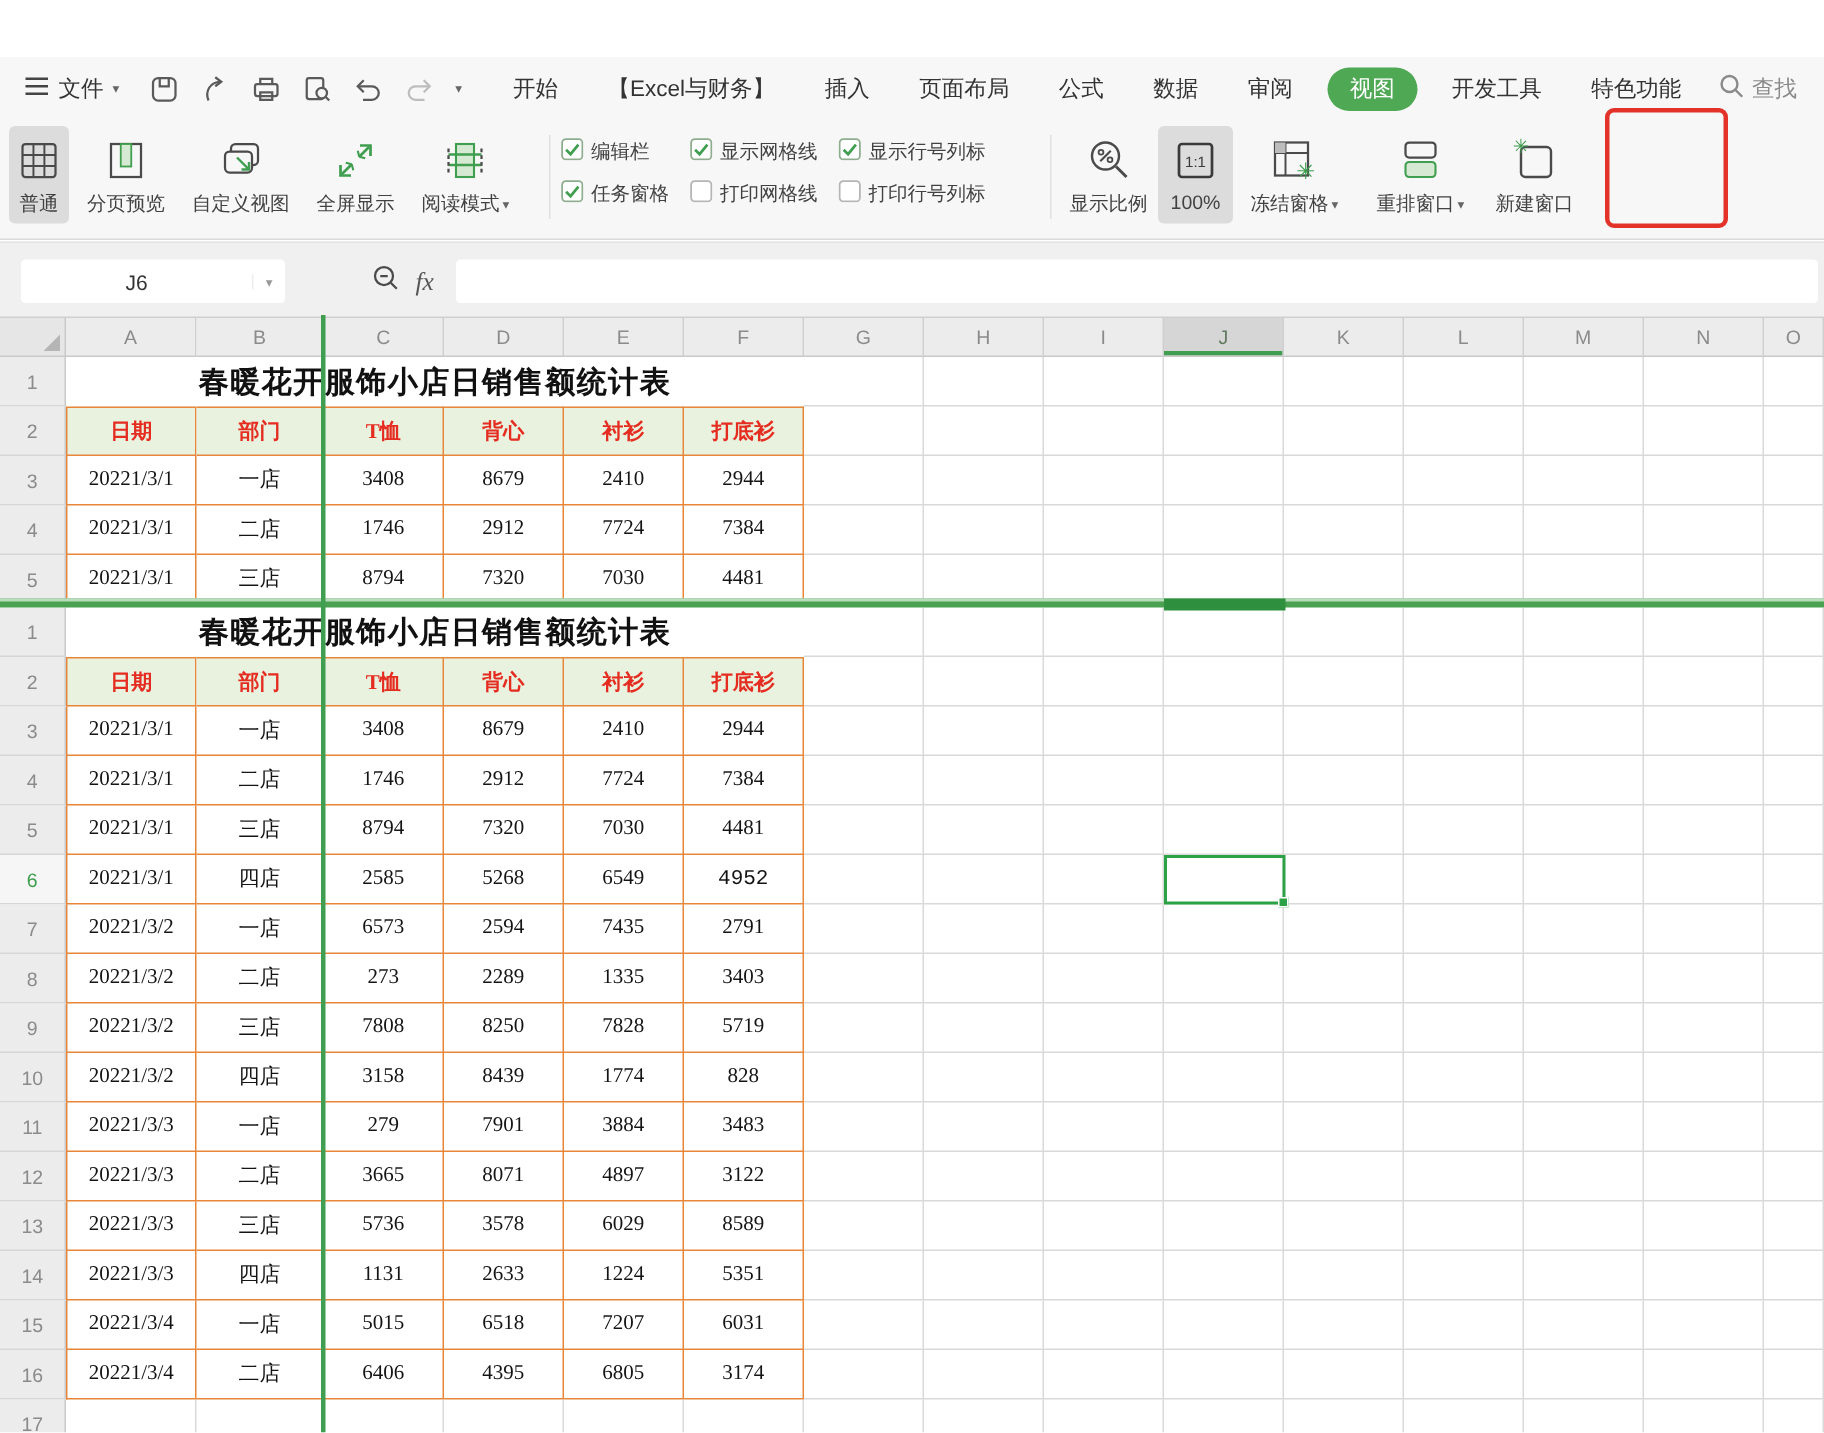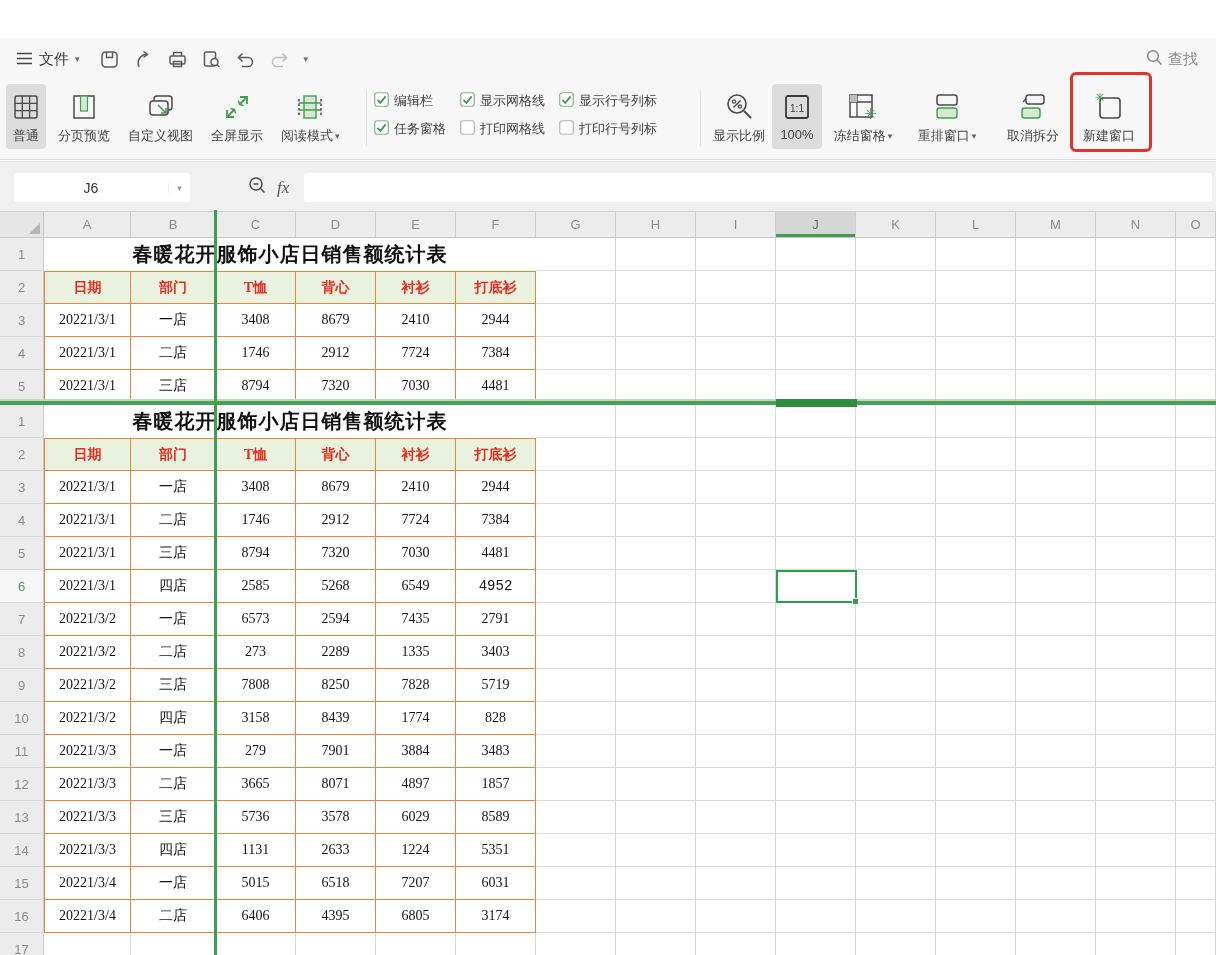--- a/index.html
+++ b/index.html
@@ -122,20 +122,32 @@
           </svg>
         </span>
       <span class="qicon">
           <svg width="19" height="17" viewBox="0 0 19 17">
             <path d="M16 6.5H7a4.5 4.5 0 100 9h6" fill="none" stroke="#bdbdbd" stroke-width="1.5"></path>
             <path d="M12.5 2.5l4 4-4 4" fill="none" stroke="#bdbdbd" stroke-width="1.5"></path>
           </svg>
         </span>
       <span class="dd">▾</span>
     </div>
+    <div class="menu-items" id="menu-items">
+        <span class="menu-item">开始</span>
+        <span class="menu-item">【Excel与财务】</span>
+        <span class="menu-item">插入</span>
+        <span class="menu-item">页面布局</span>
+        <span class="menu-item">公式</span>
+        <span class="menu-item">数据</span>
+        <span class="menu-item">审阅</span>
+        <span class="menu-item active">视图</span>
+        <span class="menu-item">开发工具</span>
+        <span class="menu-item">特色功能</span>
+      </div>
     <div class="search-box">
       <span><svg width="17" height="17" viewBox="0 0 17 17">
             <circle cx="7" cy="7" r="5.3" fill="none" stroke="#8a8a8a" stroke-width="1.6"></circle>
             <path d="M11 11l4.5 4.5" stroke="#8a8a8a" stroke-width="1.6"></path>
           </svg></span>
       <span>查找</span>
     </div>
   </div>
 
   <div class="ribbon">
@@ -268,30 +280,20 @@
         </div>
         <div class="rb-btn" style="width: 86px;">
           <span class="rb-icon">
             <svg width="30" height="30" viewBox="0 0 30 30">
               <rect x="5" y="3" width="20" height="10" rx="2.5" fill="none" stroke="#4a4a4a" stroke-width="1.5"></rect>
               <rect x="5" y="16" width="20" height="10" rx="2.5" fill="#d6e9d2" stroke="#3f9e4f" stroke-width="1.4"></rect>
             </svg>
           </span>
           <span class="rb-label">重排窗口<span class="dd">▾</span></span>
         </div>
-        <div class="rb-btn" style="width: 86px;">
-          <span class="rb-icon">
-            <svg width="30" height="30" viewBox="0 0 30 30">
-              <path d="M5 10l3-3" stroke="#4a4a4a" stroke-width="1.5"></path>
-              <rect x="8" y="3" width="18" height="9" rx="2.5" fill="none" stroke="#4a4a4a" stroke-width="1.5"></rect>
-              <rect x="4" y="16" width="18" height="10" rx="2.5" fill="#d6e9d2" stroke="#3f9e4f" stroke-width="1.4"></rect>
-            </svg>
-          </span>
-          <span class="rb-label">取消拆分</span>
-        </div>
         <div class="rb-btn" style="width: 66px;">
           <span class="rb-icon">
             <svg width="30" height="30" viewBox="0 0 30 30">
               <rect x="6" y="6" width="20" height="20" rx="3" fill="none" stroke="#4a4a4a" stroke-width="1.6"></rect>
               <text x="6" y="10" font-size="13" fill="#3f9e4f" text-anchor="middle">✳</text>
             </svg>
           </span>
           <span class="rb-label">新建窗口</span>
         </div>
       </div>
@@ -616,21 +618,21 @@
           <div class="cell empty-cell" style="width: 80px;"></div>
           <div class="cell empty-cell" style="width: 40px;"></div>
         </div>
         <div class="g-row">
           <div class="row-h">12</div>
           <div class="cell data-cell bl" style="width: 87px;">20221/3/3</div>
           <div class="cell data-cell" style="width: 85px;">二店</div>
           <div class="cell data-cell" style="width: 80px;">3665</div>
           <div class="cell data-cell" style="width: 80px;">8071</div>
           <div class="cell data-cell" style="width: 80px;">4897</div>
-          <div class="cell data-cell" style="width: 80px;">1857</div>
+          <div class="cell data-cell" style="width: 80px;">3122</div>
           <div class="cell empty-cell" style="width: 80px;"></div>
           <div class="cell empty-cell" style="width: 80px;"></div>
           <div class="cell empty-cell" style="width: 80px;"></div>
           <div class="cell empty-cell" style="width: 80px;"></div>
           <div class="cell empty-cell" style="width: 80px;"></div>
           <div class="cell empty-cell" style="width: 80px;"></div>
           <div class="cell empty-cell" style="width: 80px;"></div>
           <div class="cell empty-cell" style="width: 80px;"></div>
           <div class="cell empty-cell" style="width: 40px;"></div>
         </div>

